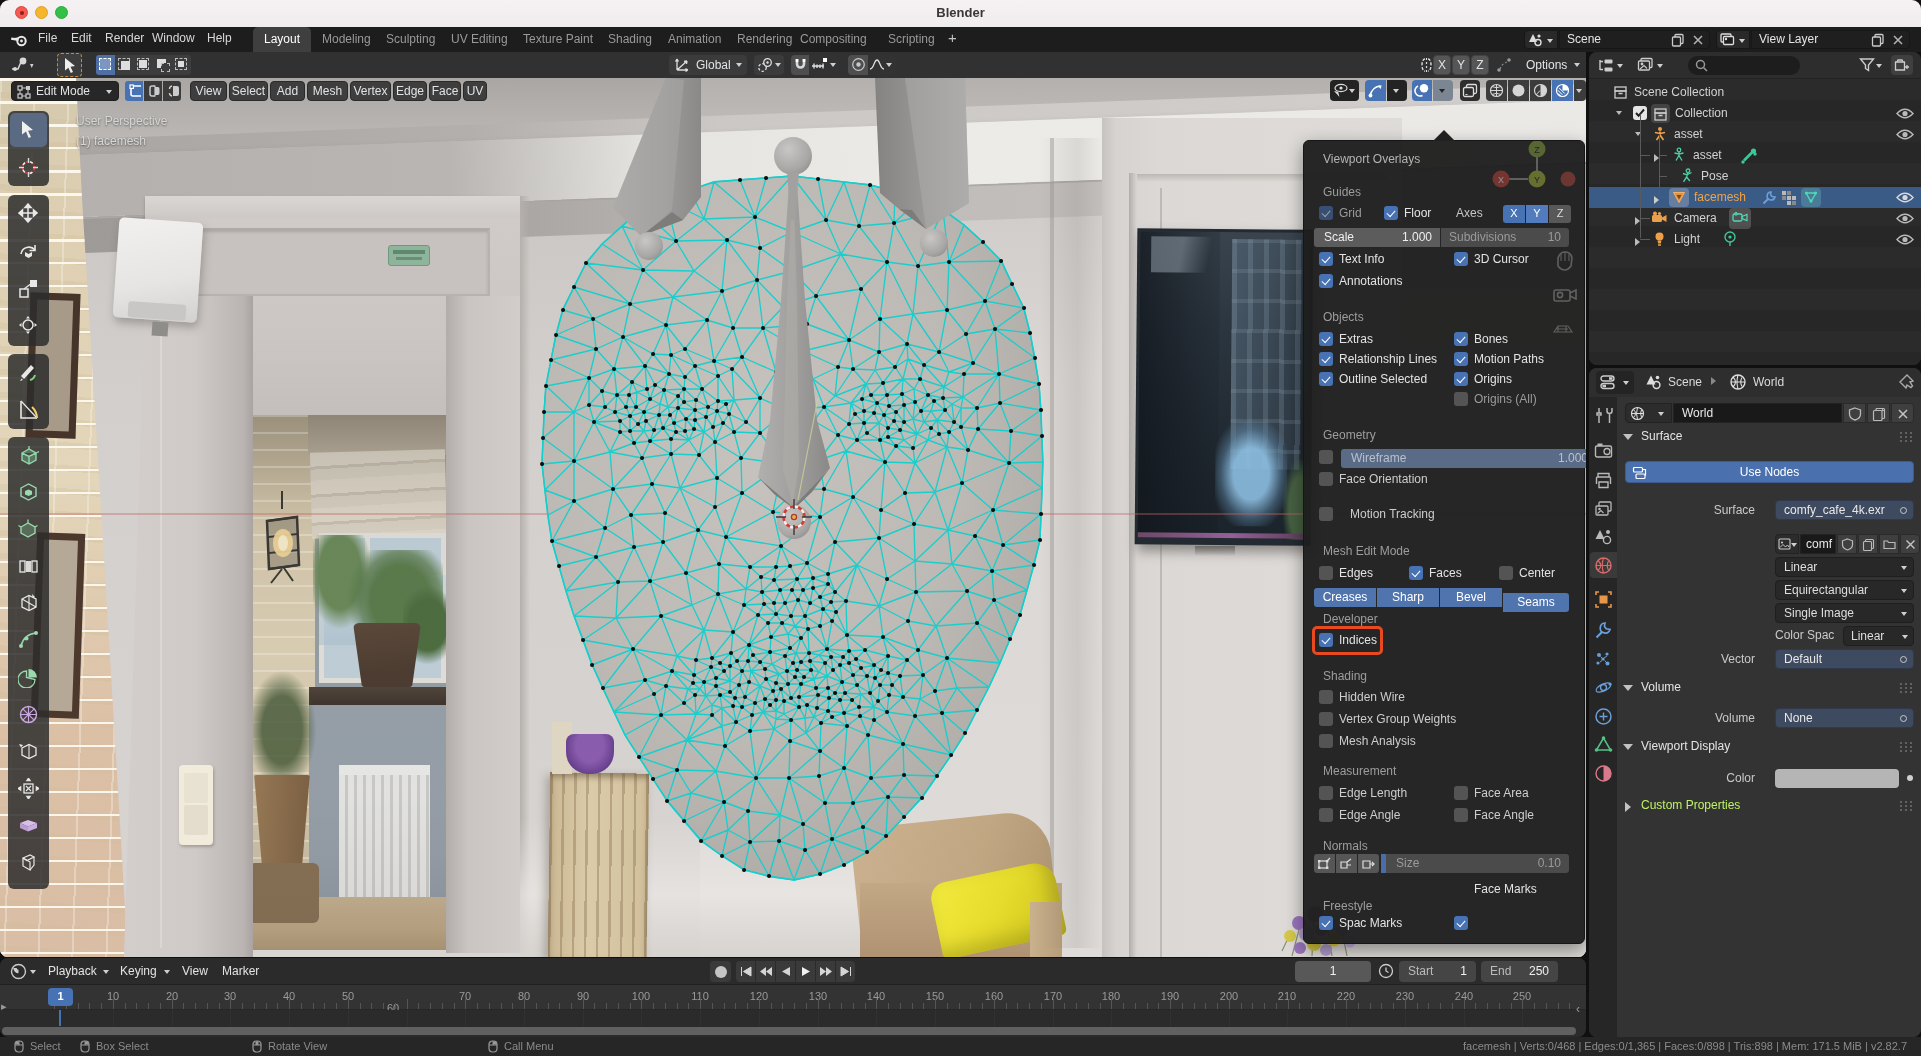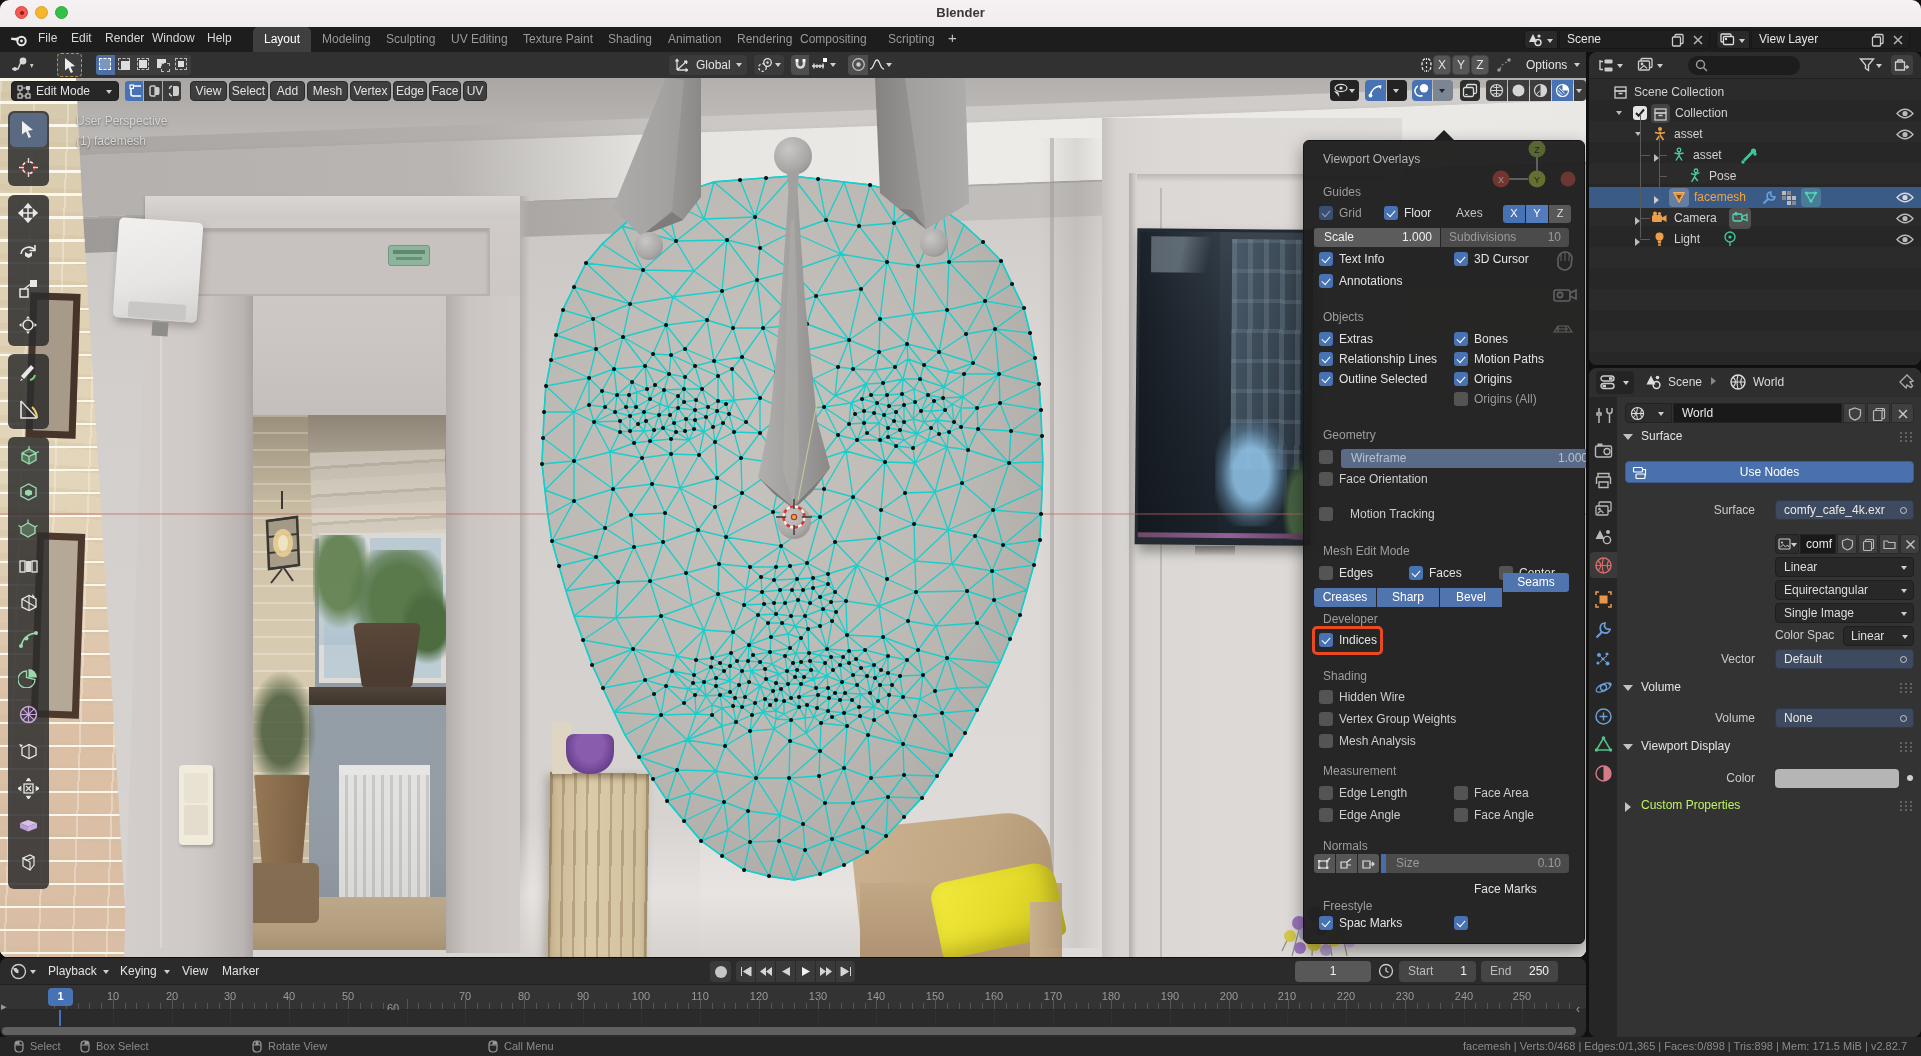--- a/index.html
+++ b/index.html
@@ -512,21 +512,21 @@
         <div class="sec" style="left:19px;top:403px">Mesh Edit Mode</div>
         <div class="ck" style="left:15px;top:425px"></div>
           <div class="lbl" style="left:35px;top:425px">Edges</div>
         <div class="ck on" style="left:105px;top:425px"></div>
           <div class="lbl" style="left:125px;top:425px">Faces</div>
         <div class="ck" style="left:195px;top:425px"></div>
           <div class="lbl" style="left:215px;top:425px">Center</div>
         <div class="abs" style="left:10px;top:447px;width:62px;height:19px;background:#4f74ae;border-radius:3px 0 0 3px;color:#fff;font-size:12px;text-align:center;line-height:18px">Creases</div>
         <div class="abs" style="left:73px;top:447px;width:62px;height:19px;background:#4f74ae;color:#fff;font-size:12px;text-align:center;line-height:18px">Sharp</div>
         <div class="abs" style="left:136px;top:447px;width:62px;height:19px;background:#4f74ae;color:#fff;font-size:12px;text-align:center;line-height:18px">Bevel</div>
-        <div class="abs" style="left:199px;top:432px;width:66px;height:19px;background:#4f74ae;border-radius:0 3px 3px 0;color:#fff;font-size:12px;text-align:center;line-height:18px">Seams</div>
+        <div class="abs" style="left:199px;top:452px;width:66px;height:19px;background:#4f74ae;border-radius:0 3px 3px 0;color:#fff;font-size:12px;text-align:center;line-height:18px">Seams</div>
         <div class="sec" style="left:19px;top:471px">Developer</div>
         <div class="ck on" style="left:15px;top:492px"></div>
           <div class="lbl" style="left:35px;top:492px">Indices</div>
         <div class="abs" style="left:8px;top:485px;width:71px;height:29px;border:3.5px solid #e8491f;border-radius:5px"></div>
         <div class="sec" style="left:19px;top:528px">Shading</div>
         <div class="ck" style="left:15px;top:549px"></div>
           <div class="lbl" style="left:35px;top:549px;color:#cdcdcd">Hidden Wire</div>
         <div class="ck" style="left:15px;top:571px"></div>
           <div class="lbl" style="left:35px;top:571px;color:#cdcdcd">Vertex Group Weights</div>
         <div class="ck" style="left:15px;top:593px"></div>
@@ -869,21 +869,21 @@
           <path d="M8 5 V8.5 M8 8.5 L5 13.5 M8 8.5 L11 13.5 M3.5 6 L8 7 L12.5 6" stroke="#4fc9a0" stroke-width="1.4" fill="none"></path>
         </svg>
       <div class="lbl" style="left:104px;top:3px;font-size:12px;color:#d2d2d2">asset</div>
       <svg class="abs" style="left:152px;top:2px" width="17" height="17" viewBox="0 0 17 17">
           <path d="M3 13.5 L11 5.5" stroke="#3cc99a" stroke-width="2.6"></path>
           <circle cx="12.5" cy="4" r="2.6" fill="#3cc99a"></circle>
           <circle cx="14" cy="7" r="1.7" fill="#3cc99a"></circle>
           <circle cx="2" cy="15" r="1.7" fill="#3cc99a"></circle>
         </svg>
     </div>
-    <div class="abs" style="left:16px;top:114px;width:272px;height:21px">
+    <div class="abs" style="left:8px;top:114px;width:272px;height:21px">
       <svg class="abs" style="left:82px;top:2px" width="16" height="16" viewBox="0 0 16 16">
           <circle cx="9" cy="2.8" r="1.8" fill="none" stroke="#4fc9a0" stroke-width="1.3"></circle>
           <path d="M8.6 4.8 L7.6 9 M7.6 9 L4.5 13.8 M7.6 9 L10.8 13 M4 5.5 L8 6.8 L12.5 4.5" stroke="#4fc9a0" stroke-width="1.4" fill="none"></path>
         </svg>
       <div class="lbl" style="left:104px;top:3px;font-size:12px;color:#d2d2d2">Pose</div>
     </div>
     <div class="abs" style="left:0;top:135px;width:332px;height:21px;background:#3b5b87">
       <div class="abs" style="left:65px;top:9px;width:0;height:0;border-top:4px solid transparent;border-bottom:4px solid transparent;border-left:5px solid #ccc"></div>
       <div class="abs" style="left:80px;top:1px;width:20px;height:19px;background:rgba(255,255,255,.22);border-radius:4px">
           <svg class="abs" style="left:3px;top:3px" width="14" height="13" viewBox="0 0 14 13">

